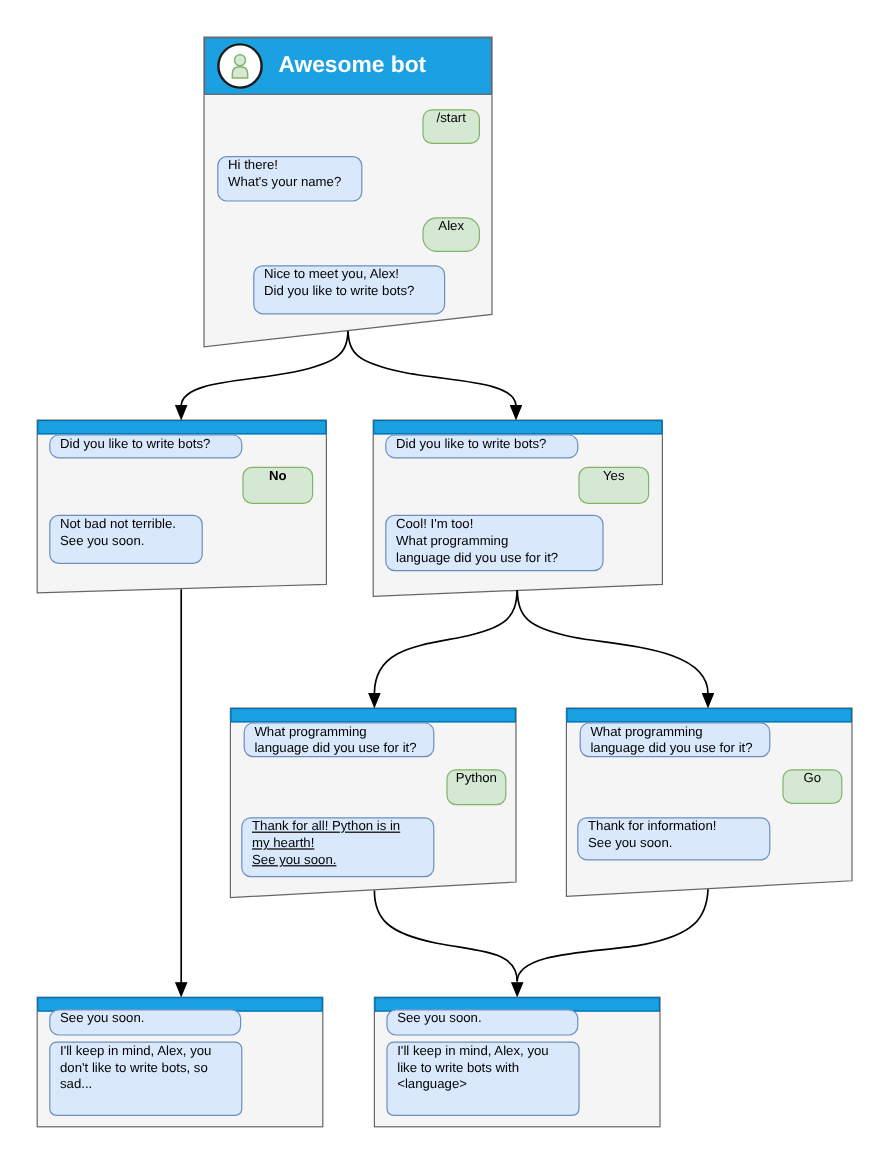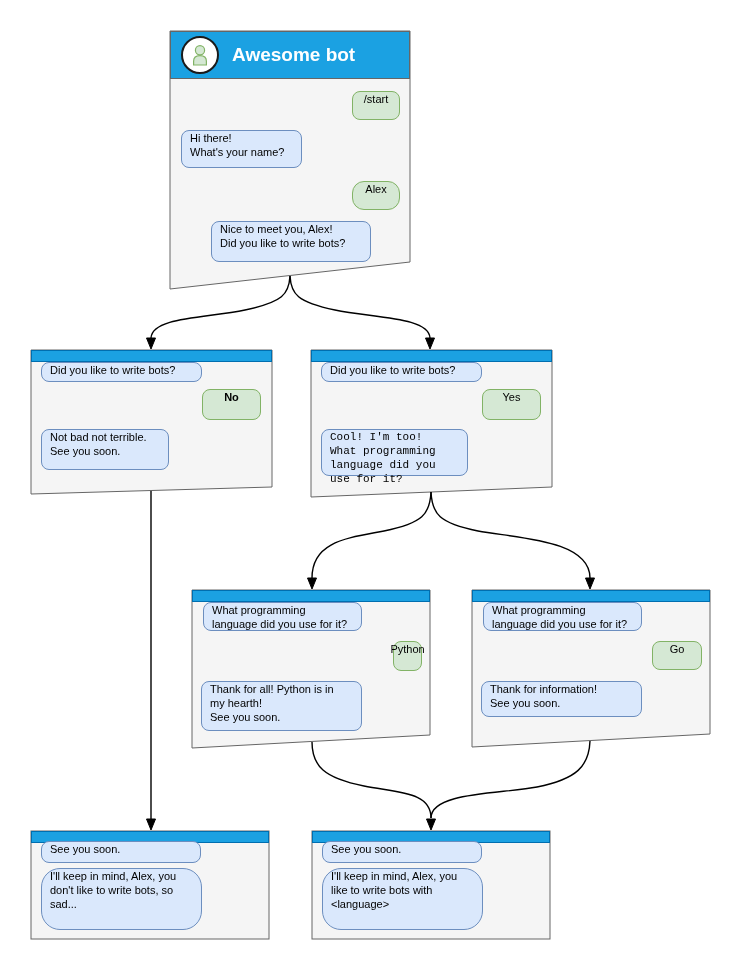--- a/index.html
+++ b/index.html
@@ -35,21 +35,21 @@
     display:flex;align-items:center;justify-content:center;box-sizing:border-box;
   }
   .win-title{margin-left:13px;color:#ffffff;font-weight:bold;font-size:19px;}
   .msg{
     position:absolute;display:flex;align-items:flex-start;box-sizing:border-box;
     font-size:11px;line-height:14px;padding:0 8px;border-radius:8px;
   }
   .msg .t{white-space:pre-line;}
   .msg.bot{background:var(--bot-fill);border:1px solid var(--bot-stroke);}
   .msg.user{background:var(--user-fill);border:1px solid var(--user-stroke);justify-content:center;}
-  .msg.big{border-radius:19px;}
+  .msg.big{border-radius:6px;}
 </style>
 </head>
 <body>
 
 <div class="canvas">
 
   <svg class="layer" width="743" height="971" viewBox="0 0 743 971">
 
     <polygon points="170,31 410,31 410,262 170,289" fill="#f5f5f5" stroke="#666666" stroke-width="1"></polygon>
     <polygon points="31,350 272,350 272,487 31,494" fill="#f5f5f5" stroke="#666666" stroke-width="1"></polygon>
@@ -119,37 +119,37 @@
   </div>
 
   <div class="node" style="left:311px;top:350px;width:241px;height:147px;">
     <div class="strip"></div>
     <div class="msg bot" style="left:10px;top:12px;width:161px;height:20px;">
         <span class="t">Did you like to write bots?</span>
       </div>
     <div class="msg user" style="right:11px;top:39px;width:59px;height:31px;">
         <span class="t">Yes</span>
       </div>
-    <div class="msg bot" style="left:10px;top:79px;width:147px;height:47px;font-family:Liberation Mono, monospace;">
+    <div class="msg bot" style="left:10px;top:79px;width:182px;height:47px;">
         <span class="t">Cool! I'm too!
 What programming
 language did you use for it?</span>
       </div>
   </div>
 
   <div class="node" style="left:192px;top:590px;width:238px;height:158px;">
     <div class="strip"></div>
     <div class="msg bot" style="left:11px;top:12px;width:159px;height:29px;">
         <span class="t">What programming
 language did you use for it?</span>
       </div>
-    <div class="msg user" style="right:8px;top:51px;width:29px;height:30px;">
+    <div class="msg user" style="right:8px;top:51px;width:50px;height:30px;">
         <span class="t">Python</span>
       </div>
-    <div class="msg bot" style="left:9px;top:91px;width:161px;height:50px;">
+    <div class="msg bot" style="left:9px;top:91px;width:161px;height:50px;text-decoration:underline;">
         <span class="t">Thank for all! Python is in
 my hearth!
 See you soon.</span>
       </div>
   </div>
 
   <div class="node" style="left:472px;top:590px;width:238px;height:157px;">
     <div class="strip"></div>
     <div class="msg bot" style="left:11px;top:12px;width:159px;height:29px;">
         <span class="t">What programming

